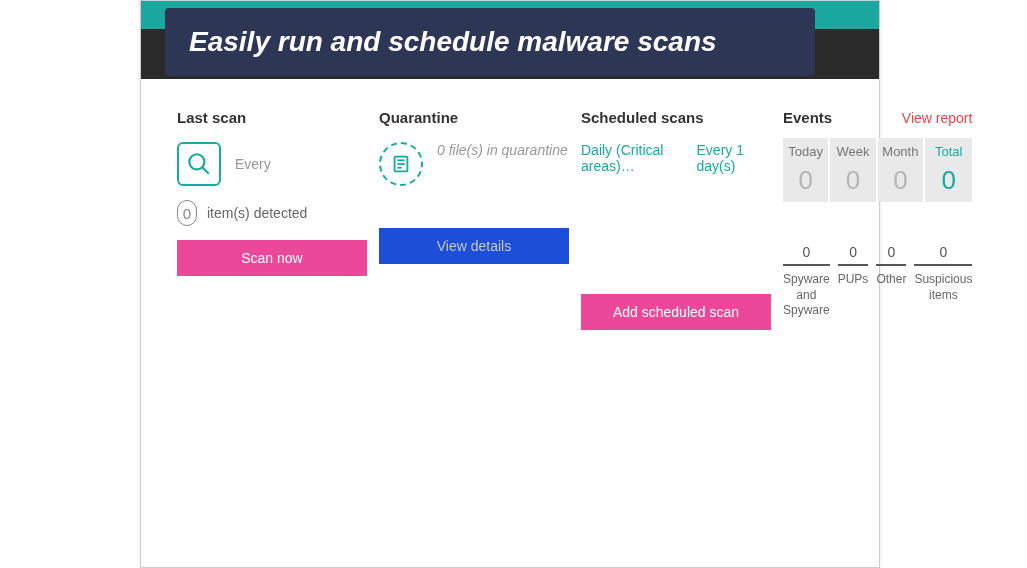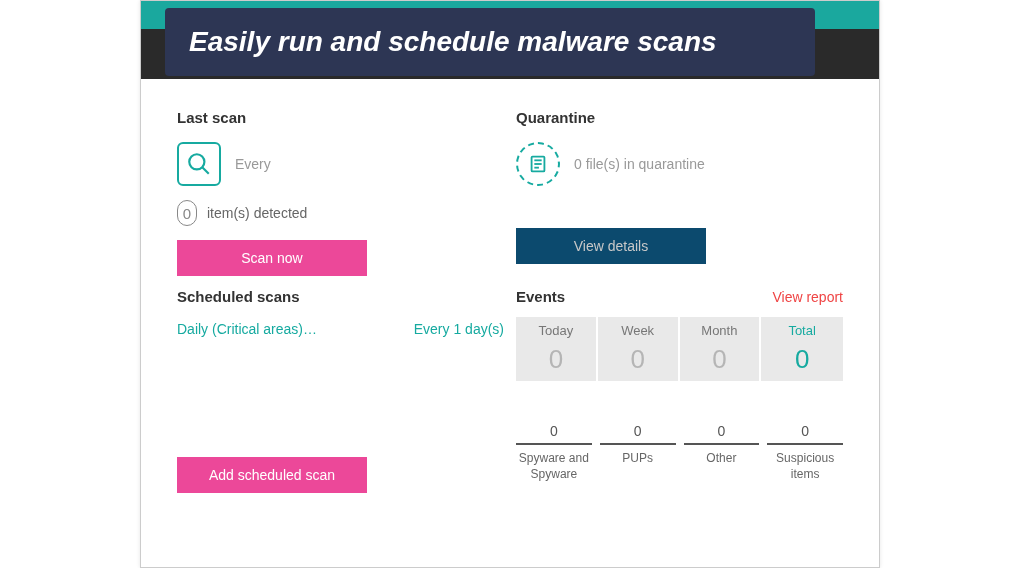--- a/index.html
+++ b/index.html
@@ -35,21 +35,21 @@
       font-size: 28px;
       font-weight: 600;
       padding: 18px 24px;
       border-radius: 4px;
       z-index: 10;
       font-style: italic;
     }
     .content {
       padding: 30px 36px 20px 36px;
       display: grid;
-      grid-template-columns: 1fr 1fr;
+      grid-template-columns: 1fr 1fr 1fr 1fr;
       column-gap: 10px;
       grid-template-rows: auto auto;
       row-gap: 26px;
       gap: 12px;
     }
     .section-title {
       font-size: 15px;
       font-weight: 600;
       color: #333;
       margin-bottom: 16px;
@@ -98,29 +98,30 @@
       background: #ec4899;
       color: #fff;
       border: none;
       padding: 10px 0;
       font-size: 14px;
       cursor: pointer;
       text-align: center;
       width: 190px;
     }
     .btn-disabled {
-      background: #0c4a6e;
+      background: #1d4ed8;
       color: #c8c8c8;
       cursor: default;
     }
     .quarantine-row {
       display: flex;
-      align-items: center;
+      align-items: flex-start;
       gap: 14px;
       margin-bottom: 42px;
+      font-style: italic;
     }
     .dashed-circle {
       width: 44px;
       height: 44px;
       border: 2px dashed #16aaa0;
       border-radius: 50%;
       display: flex;
       align-items: center;
       justify-content: center;
     }

